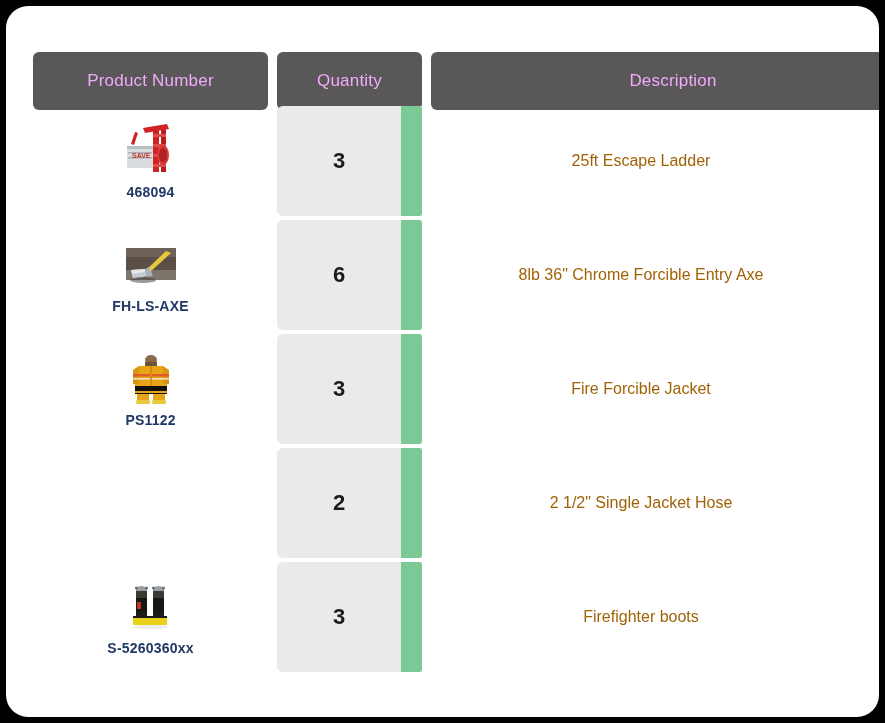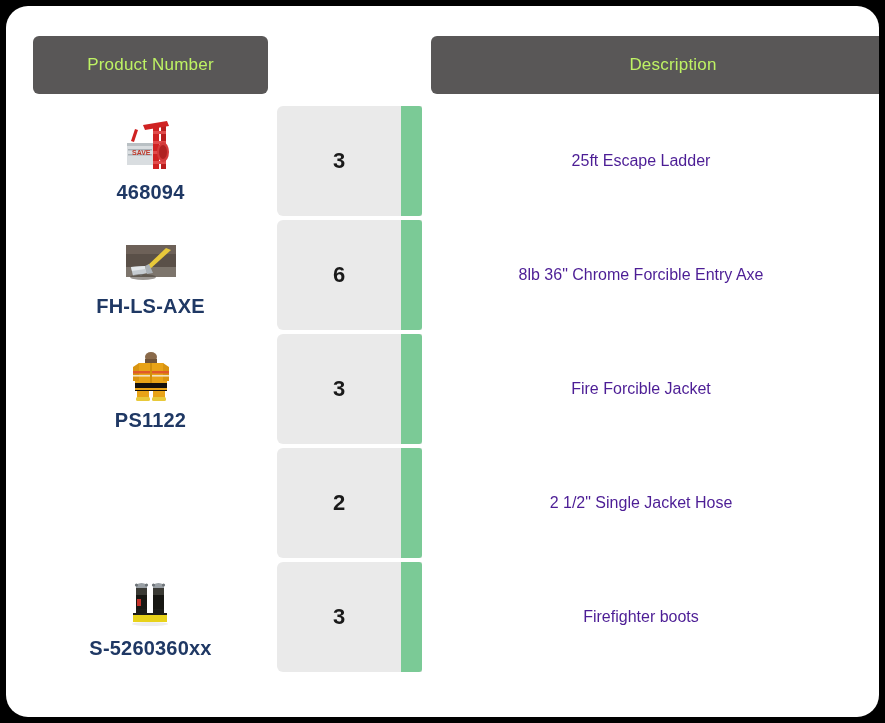--- a/index.html
+++ b/index.html
@@ -39,25 +39,25 @@
   
   .header-row {
     position: absolute;
     left: 0;
     top: 30px;
     width: 873px;
     height: 58px;
   }
   .th {
     position: absolute;
-    top: 0;
+    top: 16px;
     height: 58px;
     background: #595757;
     border-radius: 6px;
-    color: #bef264;
+    color: #f0abfc;
     font-size: 17px;
     line-height: 58px;
     text-align: center;
     letter-spacing: 0.2px;
     box-sizing: border-box;
   }
   .th-product  { left: 27px;  width: 235px; }
   .th-quantity { left: 271px; width: 145px; }
   .th-desc     { left: 425px; width: 484px; }
 
@@ -89,21 +89,21 @@
   .product-thumb {
     width: 56px;
     height: 56px;
     display: block;
     position: relative;
     overflow: hidden;
   }
   .product-thumb svg { display: block; }
   .product-code {
     margin-top: 6px;
-    font-size: 20px;
+    font-size: 14px;
     font-weight: bold;
     color: #1f3864;
     letter-spacing: 0.2px;
     white-space: nowrap;
   }
 
   
   .cell-qty {
     position: absolute;
     left: 271px;
@@ -141,33 +141,34 @@
     position: absolute;
     left: 425px;
     top: 0;
     width: 420px;
     height: 114px;
     display: flex;
     align-items: center;
     justify-content: center;
     text-align: left;
     font-size: 16px;
-    color: #4c1d95;
+    color: #a16207;
     padding: 0 8px;
     box-sizing: border-box;
   }
 </style>
 </head>
 <body>
 
 <div class="panel">
   <div class="table">
 
     <div class="header-row">
       <div class="th th-product">Product Number</div>
+      <div class="th th-quantity">Quantity</div>
       <div class="th th-desc">Description</div>
     </div>
 
     <div class="row row-0">
       <div class="cell-product">
         <span class="product-thumb">
           <svg width="56" height="56" viewBox="0 0 56 56">
             <rect x="0" y="0" width="56" height="56" fill="#ffffff"></rect>
             <rect x="4" y="24" width="26" height="22" fill="#d9dde0"></rect>
             <rect x="4" y="24" width="26" height="3" fill="#b9c0c4"></rect>

